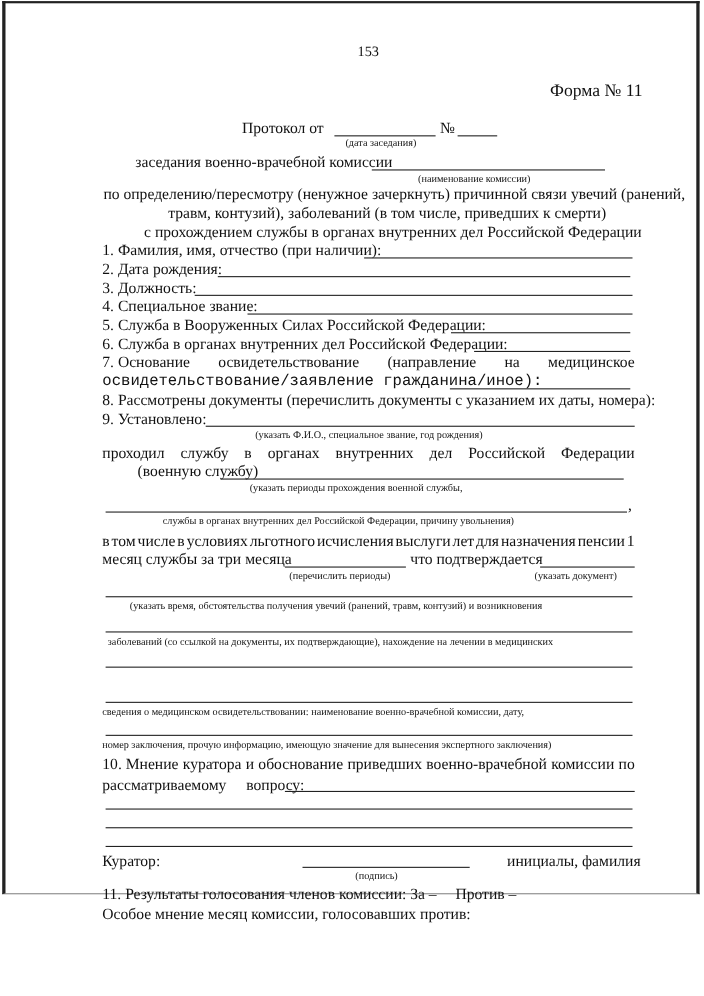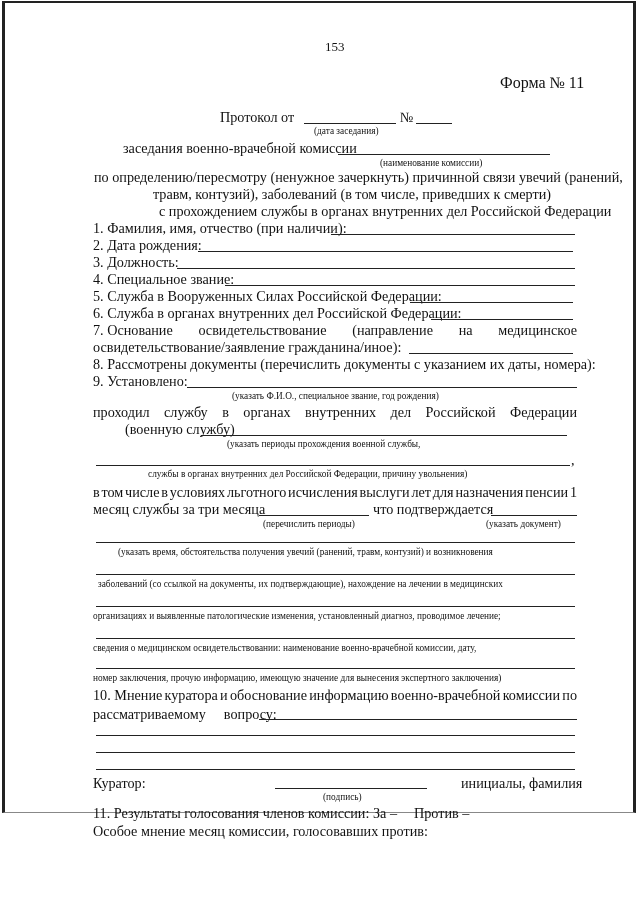--- a/index.html
+++ b/index.html
@@ -26,21 +26,21 @@
   <div class="t" style="left:395px;top:106px;">№</div>
   <div class="ln" style="left:411px;top:120px;width:36px;"></div>
   <div class="s" style="left:309px;top:123px;">(дата заседания)</div>
 
   <div class="t" style="left:118px;top:137px;">заседания военно-врачебной комиссии</div>
   <div class="ln" style="left:333px;top:151px;width:212px;"></div>
   <div class="s" style="left:375px;top:155px;">(наименование комиссии)</div>
 
   <div class="t" style="left:89px;top:166px;">по определению/пересмотру (ненужное зачеркнуть) причинной связи увечий (ранений,</div>
   <div class="t" style="left:148px;top:183px;">травм, контузий), заболеваний (в том числе, приведших к смерти)</div>
-  <div class="t" style="left:126px;top:200px;margin-left:28px;">с прохождением службы в органах внутренних дел Российской Федерации</div>
+  <div class="t" style="left:126px;top:200px;">с прохождением службы в органах внутренних дел Российской Федерации</div>
 
   <div class="t" style="left:88px;top:217px;">1. Фамилия, имя, отчество (при наличии):</div>
   <div class="ln" style="left:326px;top:231px;width:244px;"></div>
   <div class="t" style="left:88px;top:234px;">2. Дата рождения:</div>
   <div class="ln" style="left:193px;top:248px;width:375px;"></div>
   <div class="t" style="left:88px;top:251px;">3. Должность:</div>
   <div class="ln" style="left:172px;top:265px;width:398px;"></div>
   <div class="t" style="left:88px;top:268px;">4. Специальное звание:</div>
   <div class="ln" style="left:220px;top:282px;width:350px;"></div>
   <div class="t" style="left:88px;top:285px;">5. Служба в Вооруженных Силах Российской Федерации:</div>
@@ -48,21 +48,21 @@
   <div class="t" style="left:88px;top:302px;">6. Служба в органах внутренних дел Российской Федерации:</div>
   <div class="ln" style="left:426px;top:316px;width:142px;"></div>
 
   <div class="t j" style="left:88px;top:319px;width:484px;justify-content:space-between;">
     <span>7. Основание</span>
     <span>освидетельствование</span>
     <span>(направление</span>
     <span>на</span>
     <span>медицинское</span>
   </div>
-  <div class="t" style="left:88px;top:336px;">освидетельствование/заявление гражданина/иное):</div>
+  <div class="t" style="left:88px;top:336px;font-family:Liberation Mono, monospace;">освидетельствование/заявление гражданина/иное):</div>
   <div class="ln" style="left:404px;top:350px;width:164px;"></div>
 
   <div class="t" style="left:88px;top:353px;">8. Рассмотрены документы (перечислить  документы с указанием их даты, номера):</div>
 
   <div class="t" style="left:88px;top:370px;">9. Установлено:</div>
   <div class="ln" style="left:182px;top:384px;width:390px;"></div>
   <div class="s" style="left:227px;top:388px;">(указать Ф.И.О., специальное звание, год рождения)</div>
 
   <div class="t j" style="left:88px;top:401px;width:484px;">
     <span>проходил</span>
@@ -101,32 +101,31 @@
   <div class="t" style="left:368px;top:498px;">что подтверждается</div>
   <div class="ln" style="left:486px;top:512px;width:86px;"></div>
   <div class="s" style="left:258px;top:516px;">(перечислить периоды)</div>
   <div class="s" style="left:481px;top:516px;">(указать документ)</div>
 
   <div class="ln" style="left:91px;top:539px;width:479px;"></div>
   <div class="s" style="left:113px;top:544px;">(указать время, обстоятельства получения увечий (ранений, травм, контузий) и возникновения</div>
   <div class="ln" style="left:91px;top:571px;width:479px;"></div>
   <div class="s" style="left:93px;top:576px;">заболеваний (со ссылкой на документы, их подтверждающие), нахождение на лечении в медицинских</div>
   <div class="ln" style="left:91px;top:603px;width:479px;"></div>
-  <div class="s" style="left:88px;top:608px;">организациях и выявленные патологические изменения, установленный диагноз, проводимое лечение;</div>
   <div class="ln" style="left:91px;top:635px;width:479px;"></div>
   <div class="s" style="left:88px;top:640px;">сведения о медицинском освидетельствовании: наименование военно-врачебной комиссии, дату,</div>
   <div class="ln" style="left:91px;top:665px;width:479px;"></div>
   <div class="s" style="left:88px;top:670px;">номер заключения, прочую информацию, имеющую значение для вынесения экспертного заключения)</div>
 
   <div class="t j" style="left:88px;top:684px;width:484px;">
     <span>10. Мнение</span>
     <span>куратора</span>
     <span>и</span>
     <span>обоснование</span>
-    <span>информацию</span>
+    <span>приведших</span>
     <span>военно-врачебной</span>
     <span>комиссии</span>
     <span>по</span>
   </div>
   <div class="t" style="left:88px;top:703px;">
     <span>рассматриваемому</span><span style="display:inline-block;width:18px;"></span><span>вопросу:</span>
   </div>
   <div class="ln" style="left:254px;top:716px;width:318px;"></div>
   <div class="ln" style="left:91px;top:732px;width:479px;"></div>
   <div class="ln" style="left:91px;top:749px;width:479px;"></div>

